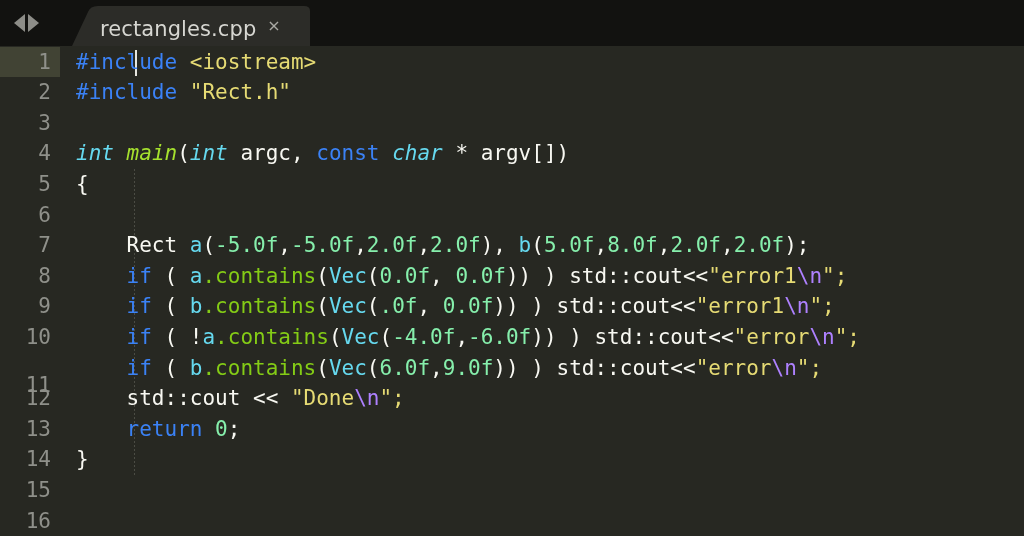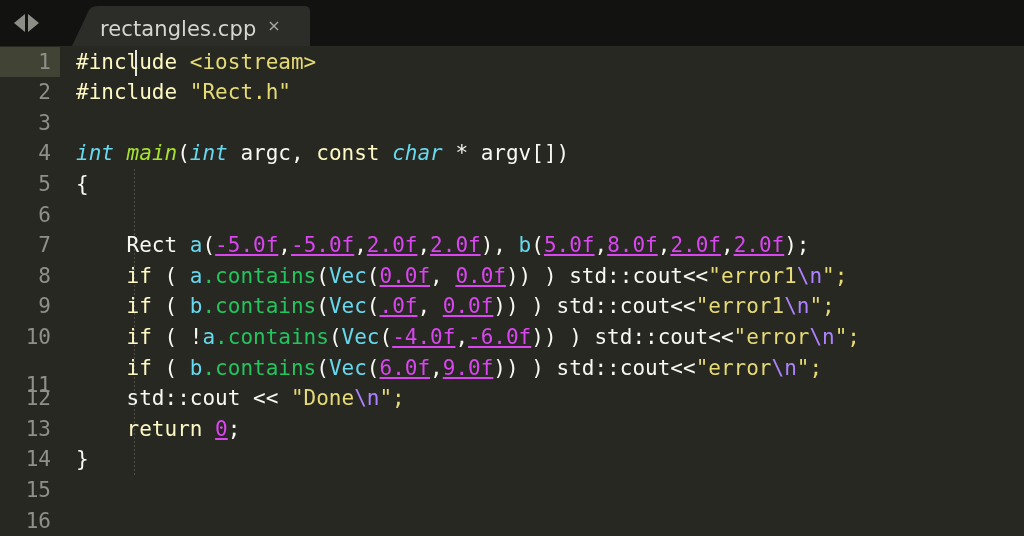--- a/index.html
+++ b/index.html
@@ -168,28 +168,28 @@
   #caret {
     position: absolute;
     left: 75px;
     top: 3px;
     width: 2px;
     height: 26px;
     background: #e6e6e0;
   }
 
   
-  .t-pre   { color: #fef9c3; }   
+  .t-pre   { color: #3b82f6; }   
   .t-str   { color: #e6db74; }   
   .t-esc   { color: #ae81ff; }   
   .t-type  { color: #66d9ef; font-style: italic; } 
   .t-fn    { color: #a6e22e; font-style: italic; }   
   .t-var   { color: #66d9ef; }   
-  .t-num   { color: #d946ef; text-decoration: underline; }   
-  .t-mem   { color: #22c55e; text-align: center; }   
+  .t-num   { color: #86efac; }   
+  .t-mem   { color: #84cc16; text-align: center; }   
   .t-plain { color: #f8f8f2; }
 </style>
 </head>
 <body>
 
 <div id="app">
 
   <div id="tabbar">
 
     <div id="nav-arrows">

